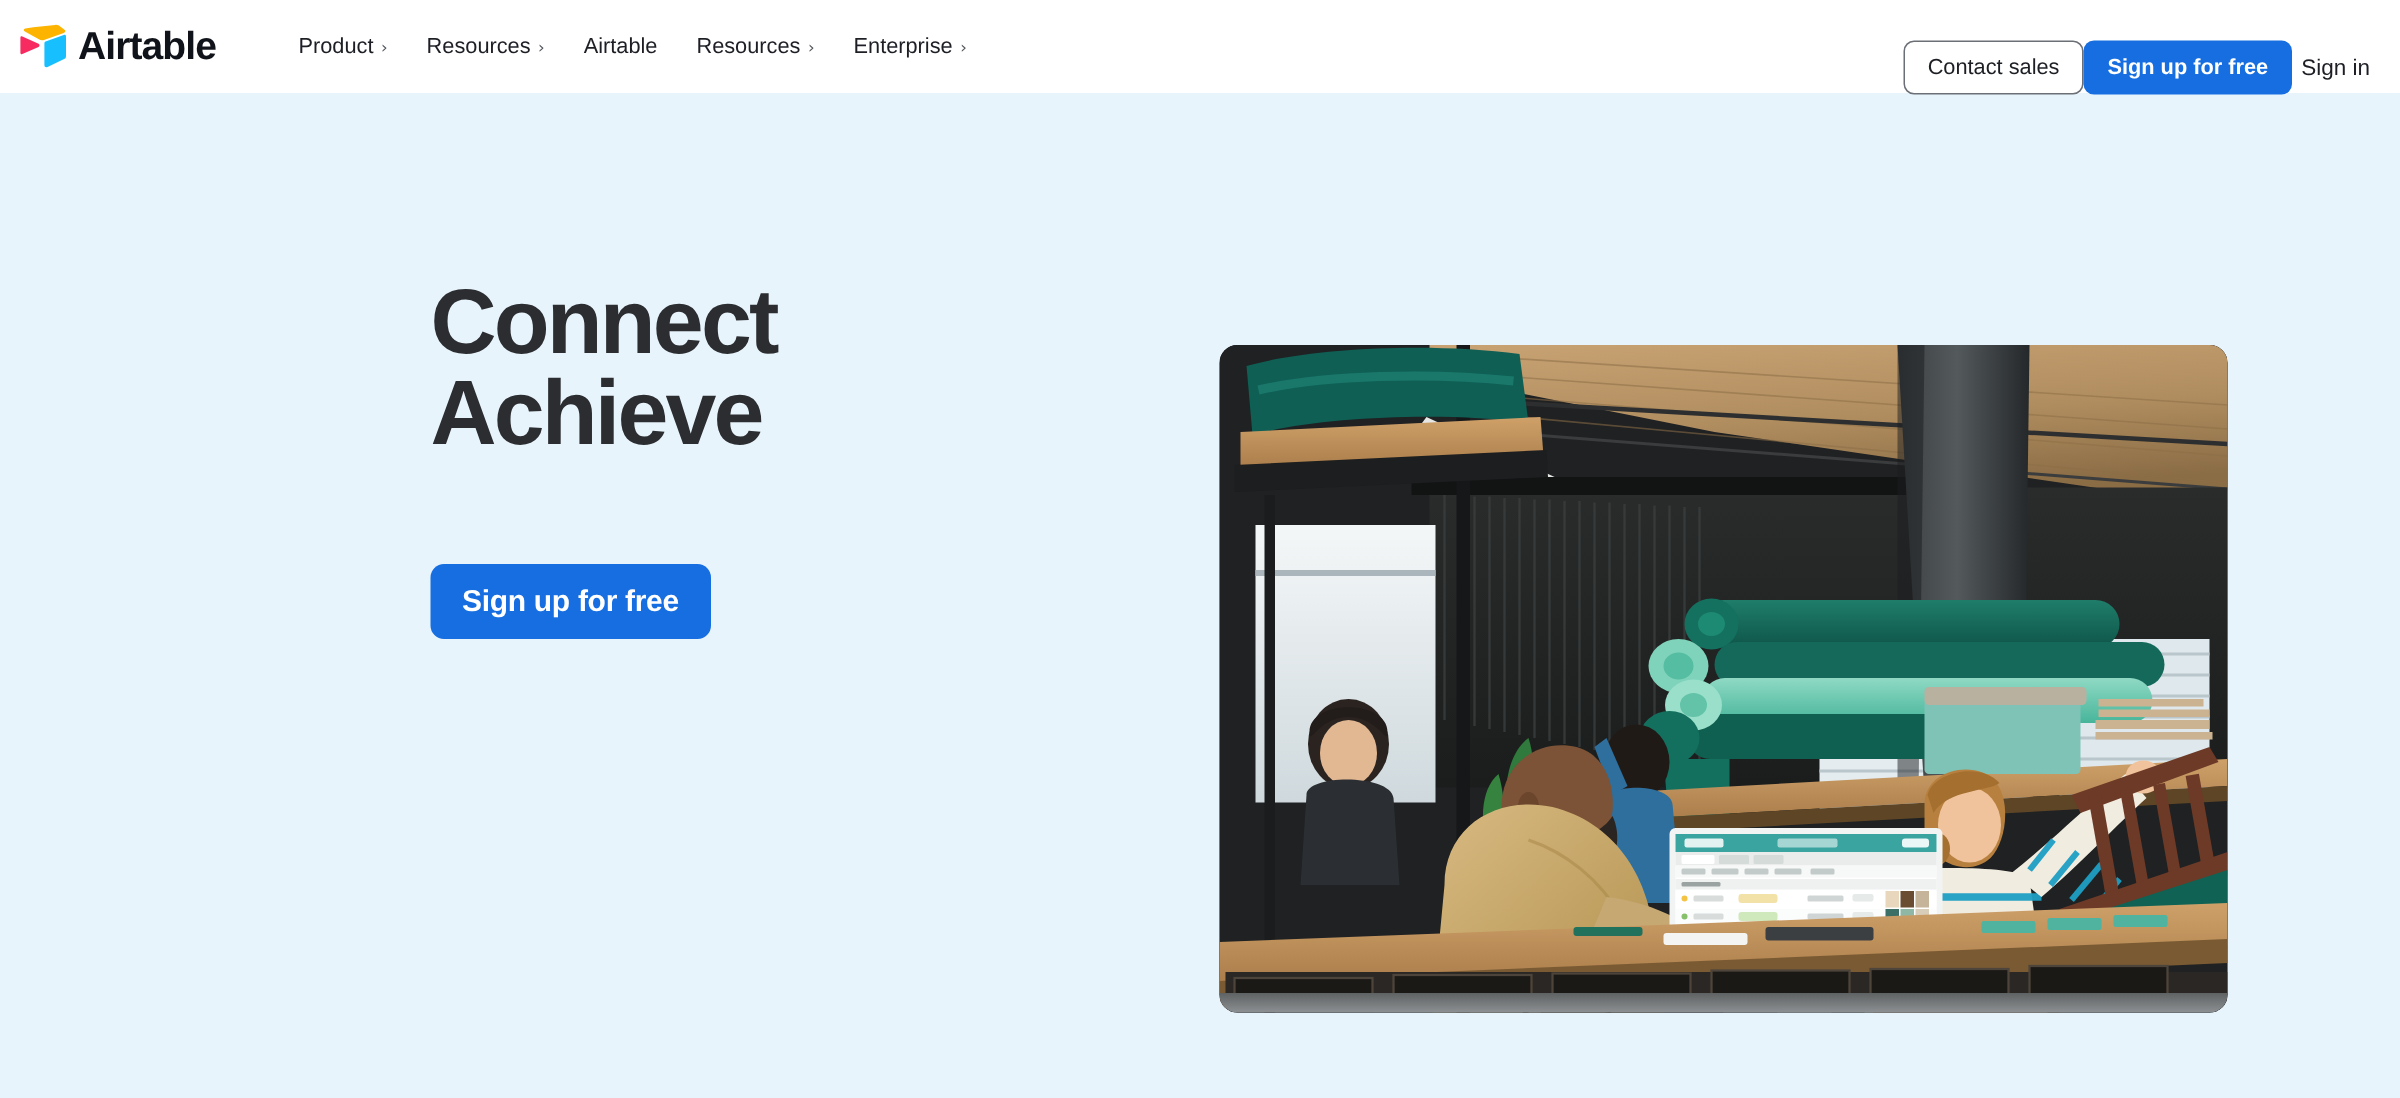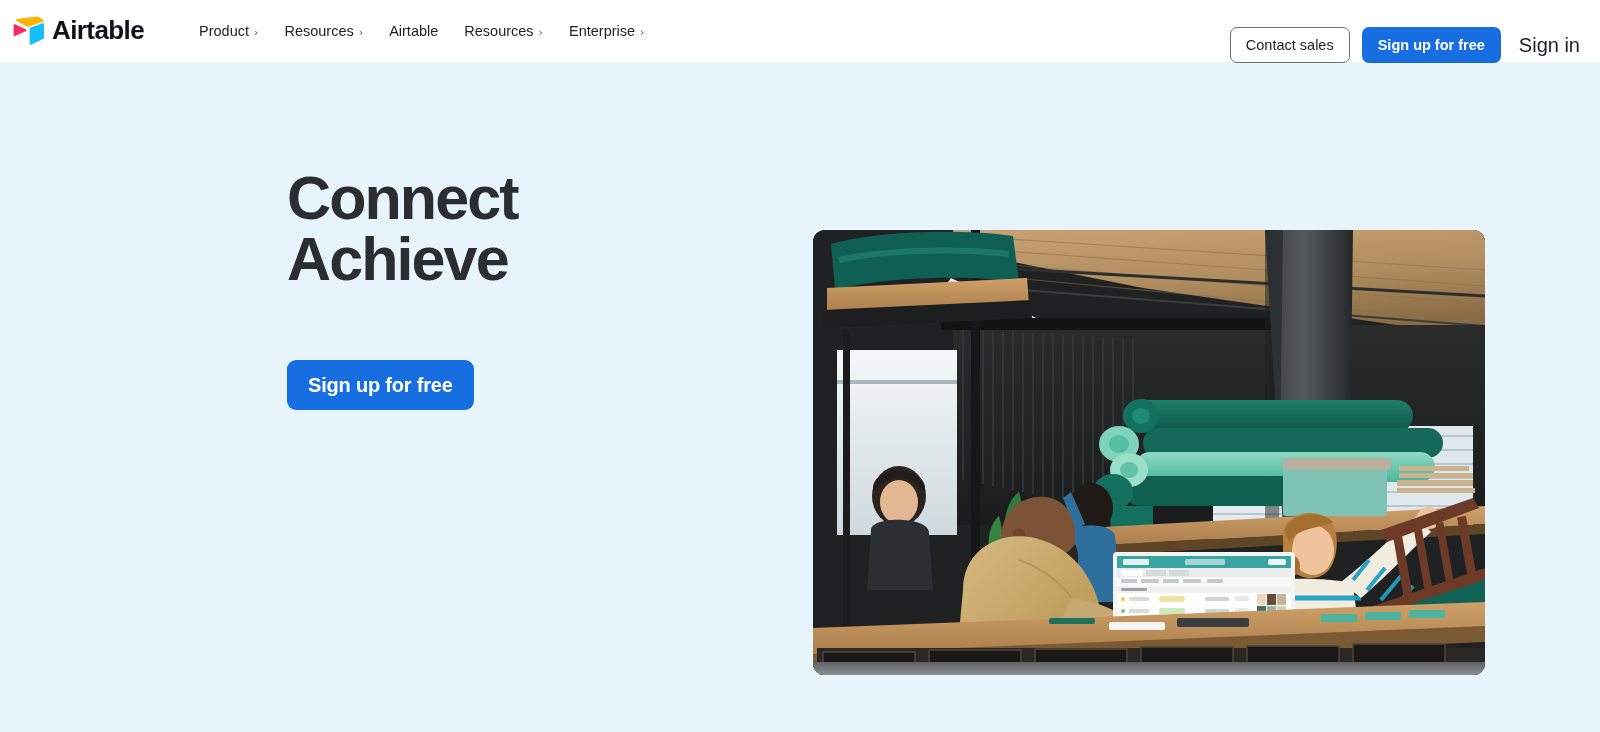--- a/index.html
+++ b/index.html
@@ -77,21 +77,20 @@
     line-height: 1;
     color: #55595f;
     transform: translateY(0.5px);
     font-family: "DejaVu Sans", sans-serif;
   }
 
   .header-right {
     margin-left: auto;
     display: flex;
     align-items: center;
-    gap: 12px;
     margin-top: 28px;
   }
 
   .btn {
     font-family: "Liberation Sans", sans-serif;
     font-size: 14.5px;
     border: none;
     cursor: pointer;
     white-space: nowrap;
     line-height: 1;
@@ -107,21 +106,21 @@
 
   .btn-primary {
     background: #166ee1;
     color: #ffffff;
     border-radius: 7px;
     padding: 11px 16px;
     font-weight: 700;
   }
 
   .link-signin {
-    font-size: 20px;
+    font-size: 15px;
     color: #1d1f25;
     cursor: pointer;
     padding: 6px 4px 6px 6px;
     white-space: nowrap;
   }
 
   
   .hero {
     height: 670px;
     background: #e8f4fc;
@@ -131,20 +130,21 @@
   .hero-inner {
     display: flex;
     align-items: flex-start;
     padding-top: 106px;
   }
 
   .hero-copy {
     width: 520px;
     margin-left: 287px;
     flex: none;
+    margin-top: 16px;
   }
 
   .hero-title {
     font-size: 61px;
     line-height: 1.0;
     font-weight: 700;
     letter-spacing: -1.9px;
     color: #2b2d31;
     margin-bottom: 34px;
   }

